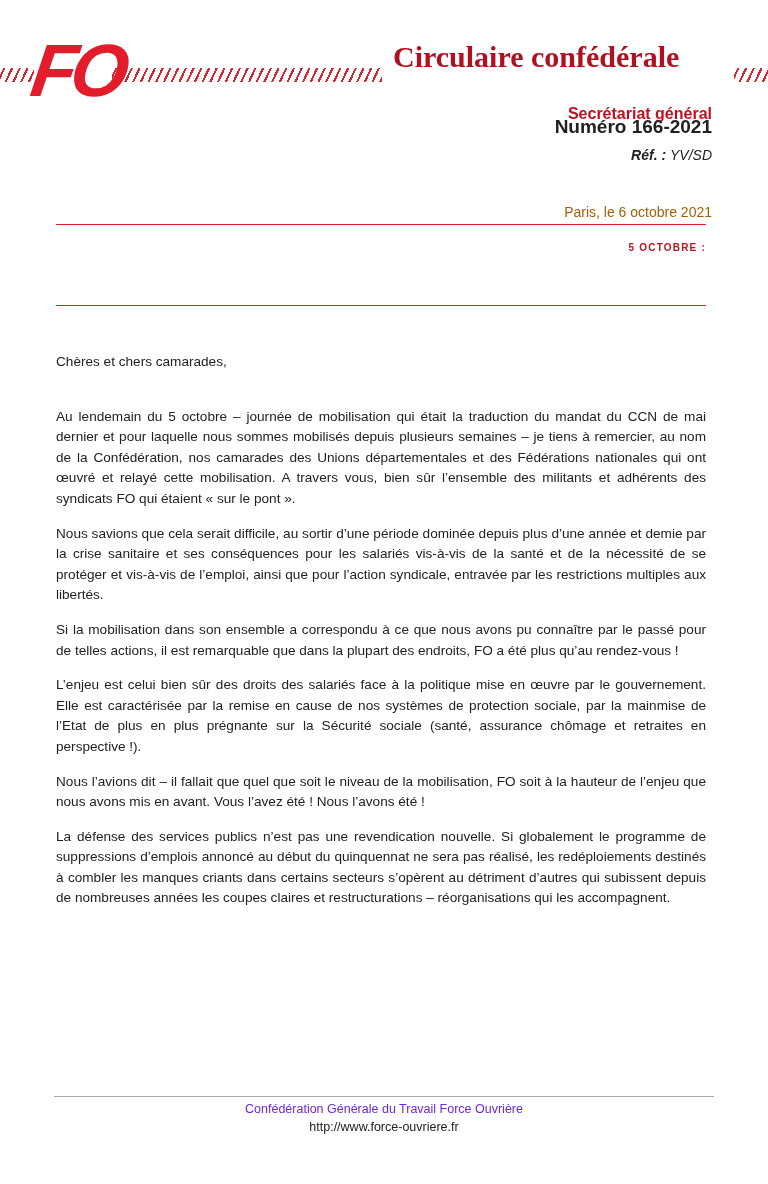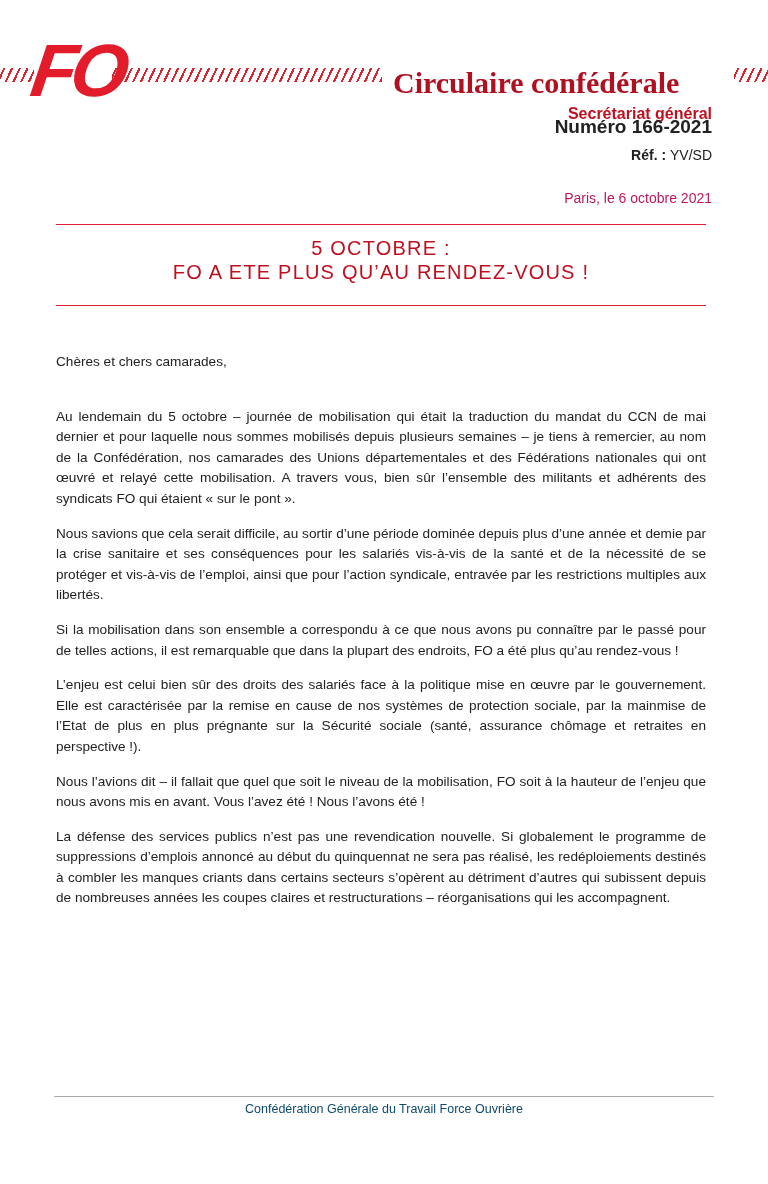--- a/index.html
+++ b/index.html
@@ -4,66 +4,66 @@
   <style>
     html, body { margin: 0; padding: 0; background: #ffffff; }
     body { width: 768px; height: 1184px; position: relative; overflow: hidden;
            font-family: "Liberation Sans", sans-serif; color: #222; }
     .hatch { position: absolute; height: 14px;
              background: repeating-linear-gradient(115deg, transparent 0 3px, #d9242f 3px 5px, transparent 5px 7px); }
     .logo { position: absolute; left: 32px; top: 36px; width: 78px; height: 70px;
             color: #e21c2a; font-family: "Liberation Sans", sans-serif; font-weight: bold;
             font-style: italic; font-size: 74px; line-height: 70px; letter-spacing: -6px;
             transform: skewX(-8deg); }
-    .title { position: absolute; left: 393px; top: 66px; font-family: "Liberation Serif", serif;
+    .title { position: absolute; left: 393px; top: 40px; font-family: "Liberation Serif", serif;
              font-weight: bold; font-size: 30px; color: #b01020; white-space: nowrap; }
     .sec { position: absolute; right: 56px; top: 105px; font-size: 16px; font-weight: bold; color: #c01020; }
     .num { position: absolute; right: 56px; top: 116px; font-size: 19px; font-weight: bold; color: #222; }
-    .ref { position: absolute; right: 56px; top: 147px; font-size: 14px; font-weight: bold; color: #222; }
+    .ref { position: absolute; right: 56px; top: 147px; font-size: 14px; font-weight: bold; color: #222; font-style: italic; }
     .ref .v { font-weight: normal; }
-    .date { position: absolute; right: 56px; top: 190px; font-size: 14px; color: #be185d; }
+    .date { position: absolute; right: 56px; top: 204px; font-size: 14px; color: #a16207; }
     .rule { position: absolute; left: 56px; width: 650px; height: 1px; background: #e02030; }
-    .headline { position: absolute; left: 56px; width: 650px; text-align: center; color: #c01020;
-                font-weight: normal; font-size: 20px; letter-spacing: 1.2px; line-height: 24px; }
+    .headline { position: absolute; left: 56px; width: 650px; text-align: right; color: #c01020;
+                font-weight: bold; font-size: 10px; letter-spacing: 1.2px; line-height: 24px; }
     .body { position: absolute; left: 56px; width: 656px; font-size: 13.6px; line-height: 20.6px;
             text-align: justify; color: #222; }
     .body p { margin: 0 6px 14px 0; }
     .greet { margin-bottom: 34px !important; }
     .footer-rule { position: absolute; left: 54px; top: 1096px; width: 660px; height: 1px; background: #aaa; }
     .footer { position: absolute; left: 54px; top: 1101px; width: 660px; text-align: center;
               font-size: 12.5px; line-height: 17.5px; color: #222; }
-    .footer .org { color: #0c4a6e; text-align: center; }
+    .footer .org { color: #6d28d9; text-align: center; }
   </style>
 </head>
 <body>
 
 <div class="hatch" style="left:0; top:68px; width:34px;"></div>
 <div class="logo">FO</div>
 <div class="hatch" style="left:112px; top:68px; width:270px;"></div>
 <div class="title">Circulaire confédérale</div>
 <div class="hatch" style="left:734px; top:68px; width:34px;"></div>
 
 <div class="sec">Secrétariat général</div>
 <div class="num">Numéro 166-2021</div>
 <div class="ref"><span>Réf. :</span> <span class="v">YV/SD</span></div>
 <div class="date">Paris, le 6 octobre 2021</div>
 
 <div class="rule" style="top:224px;"></div>
 <div class="headline" style="top:236px;">
   <div>5 OCTOBRE :</div>
-  <div>FO A ETE PLUS QU’AU RENDEZ-VOUS !</div>
 </div>
 <div class="rule" style="top:305px;"></div>
 
 <div class="body" style="top:352px;">
   <p class="greet">Chères et chers camarades,</p>
   <p>Au lendemain du 5 octobre – journée de mobilisation qui était la traduction du mandat du CCN de mai dernier et pour laquelle nous sommes mobilisés depuis plusieurs semaines – je tiens à remercier, au nom de la Confédération, nos camarades des Unions départementales et des Fédérations nationales qui ont œuvré et relayé cette mobilisation. A travers vous, bien sûr l’ensemble des militants et adhérents des syndicats FO qui étaient « sur le pont ».</p>
   <p>Nous savions que cela serait difficile, au sortir d’une période dominée depuis plus d’une année et demie par la crise sanitaire et ses conséquences pour les salariés vis-à-vis de la santé et de la nécessité de se protéger et vis-à-vis de l’emploi, ainsi que pour l’action syndicale, entravée par les restrictions multiples aux libertés.</p>
   <p>Si la mobilisation dans son ensemble a correspondu à ce que nous avons pu connaître par le passé pour de telles actions, il est remarquable que dans la plupart des endroits, FO a été plus qu’au rendez-vous !</p>
   <p>L’enjeu est celui bien sûr des droits des salariés face à la politique mise en œuvre par le gouvernement. Elle est caractérisée par la remise en cause de nos systèmes de protection sociale, par la mainmise de l’Etat de plus en plus prégnante sur la Sécurité sociale (santé, assurance chômage et retraites en perspective !).</p>
   <p>Nous l’avions dit – il fallait que quel que soit le niveau de la mobilisation, FO soit à la hauteur de l’enjeu que nous avons mis en avant. Vous l’avez été ! Nous l’avons été !</p>
   <p>La défense des services publics n’est pas une revendication nouvelle. Si globalement le programme de suppressions d’emplois annoncé au début du quinquennat ne sera pas réalisé, les redéploiements destinés à combler les manques criants dans certains secteurs s’opèrent au détriment d’autres qui subissent depuis de nombreuses années les coupes claires et restructurations – réorganisations qui les accompagnent.</p>
 </div>
 
 <div class="footer-rule"></div>
 <div class="footer">
   <div class="org">Confédération Générale du Travail Force Ouvrière</div>
+  <div>http://www.force-ouvriere.fr</div>
 </div>
 
 </body></html>

